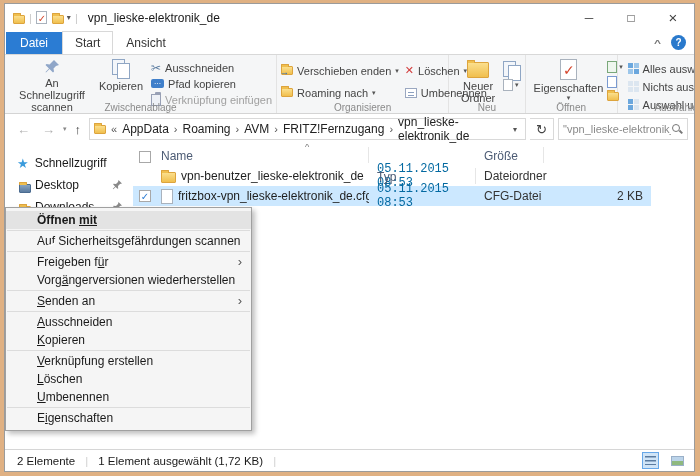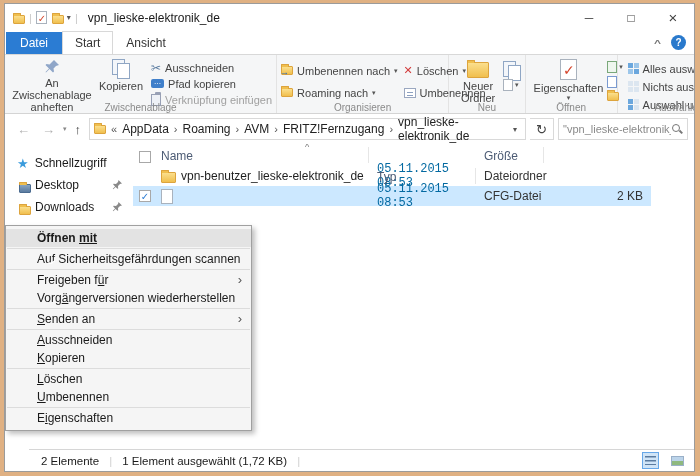--- a/index.html
+++ b/index.html
@@ -126,36 +126,36 @@
   .lrow { display:flex; height:20px; align-items:center; margin-right:44px; }
   .lrow.selected { background:#cce8ff; }
   .lr-name { width:236px; display:flex; align-items:center; gap:5px; padding-left:6px; }
   .lr-cbx-slot { width:17px; flex:none; display:flex; }
   .lr-date { width:107px; padding-left:8px; color:#0369a1;font-family:Liberation Mono, monospace; }
   .lr-type { width:107px; padding-left:8px; color:#333; }
   .lr-size { width:68px; text-align:right; padding-right:8px; color:#333; }
   .lr-label { white-space:nowrap; overflow:hidden; }
 
   
-  .ctxmenu { position:absolute; left:0; top:221px; width:247px; background:#f5f5f5;
+  .ctxmenu { position:absolute; left:0; top:203px; width:247px; background:#f5f5f5;
              border:1px solid #a0a0a0; box-shadow:3px 3px 5px rgba(0,0,0,.25); z-index:10;
              padding:3px 0; font-size:12px; color:#1a1a1a; }
   .mitem { position:relative; height:18px; line-height:18px; padding-left:31px; white-space:nowrap; }
   .mitem.first { background:#e3e3e3; font-weight:bold; }
   .mitem .accel { text-decoration:underline; }
   .m-ico { position:absolute; left:8px; top:2px; }
   .m-sub { position:absolute; right:9px; top:0; font-size:13px; color:#555; }
   .msep { height:1px; background:#dcdcdc; margin:1px 1px; }
   .scan-ic { width:13px; height:13px; border-radius:50%; background:#e23b2e; position:relative; }
   .scan-ic::after { content:""; position:absolute; left:2px; top:3px; width:8px; height:5px;
                     border-bottom:2px solid #fff; border-radius:50%; transform:rotate(-18deg); }
 
   
   .statusbar { height:22px; border-top:1px solid #d6d6d6; display:flex; align-items:center;
-               padding:0 8px 0 12px; font-size:11.5px; color:#1a1a1a; gap:10px; flex:none;margin-left:24px; }
+               padding:0 8px 0 12px; font-size:11.5px; color:#1a1a1a; gap:10px; flex:none; }
   .st-sep { color:#d0d0d0; }
   .st-spacer { flex:1; }
   .viewbtn { width:17px; height:17px; display:flex; align-items:center; justify-content:center;
              border:1px solid transparent; }
   .viewbtn.sel { border-color:#66a7e8; background:#cfe4f7; }
   .ic-details { width:11px; height:9px;
       background:linear-gradient(#5a7ba0,#5a7ba0) 0 0/11px 1.5px no-repeat,
                  linear-gradient(#5a7ba0,#5a7ba0) 0 4px/11px 1.5px no-repeat,
                  linear-gradient(#5a7ba0,#5a7ba0) 0 8px/11px 1.5px no-repeat; }
   .ic-thumb { width:13px; height:10px; border:1px solid #9ab0c8;
@@ -193,21 +193,21 @@
     </div>
   </div>
 
   <div class="ribbon">
 
     <div class="rgroup" style="width:293px">
       <div class="rbig" style="width:86px">
         <svg class="pin-svg" width="16" height="16" viewBox="0 0 16 16">
               <path d="M10 1l5 5-3 1-2.5 2.5.5 3-1 1-3.5-3.5L2 13.5 1.5 13 5 9.5 1.5 6l1-1 3 .5L8 3z" fill="#8fa6c8"></path>
             </svg>
-        <span class="cap">An Zwischenablage anheften</span>
+        <span class="cap">An Schnellzugriff scannen</span>
       </div>
       <div class="rbig">
         <span class="ic-copy"></span>
         <span class="cap">Kopieren</span>
       </div>
       <div class="rsmallcol" style="margin-left:4px">
         <div class="rsmall">
           <span class="scissors">✂</span>
           <span>Ausschneiden</span>
         </div>
@@ -222,21 +222,21 @@
       </div>
       <div class="rgroup-label">Zwischenablage</div>
     </div>
 
     <div class="rgroup" style="width:172px">
       <div class="rsmallcol" style="gap:7px;padding-top:6px">
         <div class="rsmall">
           <span class="ic-folder small" style="position:relative;margin-top:0">
                 <span class="move-arrow">→</span>
               </span>
-          <span>Umbenennen nach</span>
+          <span>Verschieben enden</span>
           <span class="caret">▾</span>
         </div>
         <div class="rsmall">
           <span class="ic-folder small" style="margin-top:0"></span>
           <span>Roaming nach</span>
           <span class="caret">▾</span>
         </div>
       </div>
       <div class="rsmallcol" style="gap:7px;padding-top:6px;margin-left:6px">
         <div class="rsmall">
@@ -387,20 +387,21 @@
         <div class="lr-type">Dateiordner</div>
         <div class="lr-size"></div>
       </div>
 
       <div class="lrow selected">
         <div class="lr-name">
           <span class="lr-cbx-slot">
                 <span class="cbx">✓</span>
               </span>
           <span class="ic-doc"></span>
+          <span class="lr-label">fritzbox-vpn_lieske-elektronik_de.cfg</span>
         </div>
         <div class="lr-date">05.11.2015 08:53</div>
         <div class="lr-type">CFG-Datei</div>
         <div class="lr-size">2 KB</div>
       </div>
     </div>
   </div>
 
   <div class="ctxmenu">
     <div class="mitem first">
@@ -425,20 +426,23 @@
       <span class="m-sub">›</span>
     </div>
     <div class="msep"></div>
     <div class="mitem">
       <span></span><span class="accel">A</span><span>usschneiden</span>
     </div>
     <div class="mitem">
       <span></span><span class="accel">K</span><span>opieren</span>
     </div>
     <div class="msep"></div>
+    <div class="mitem">
+      <span></span><span class="accel">V</span><span>erknüpfung erstellen</span>
+    </div>
     <div class="mitem">
       <span></span><span class="accel">L</span><span>öschen</span>
     </div>
     <div class="mitem">
       <span></span><span class="accel">U</span><span>mbenennen</span>
     </div>
     <div class="msep"></div>
     <div class="mitem">
       <span>E</span><span class="accel">i</span><span>genschaften</span>
     </div>

